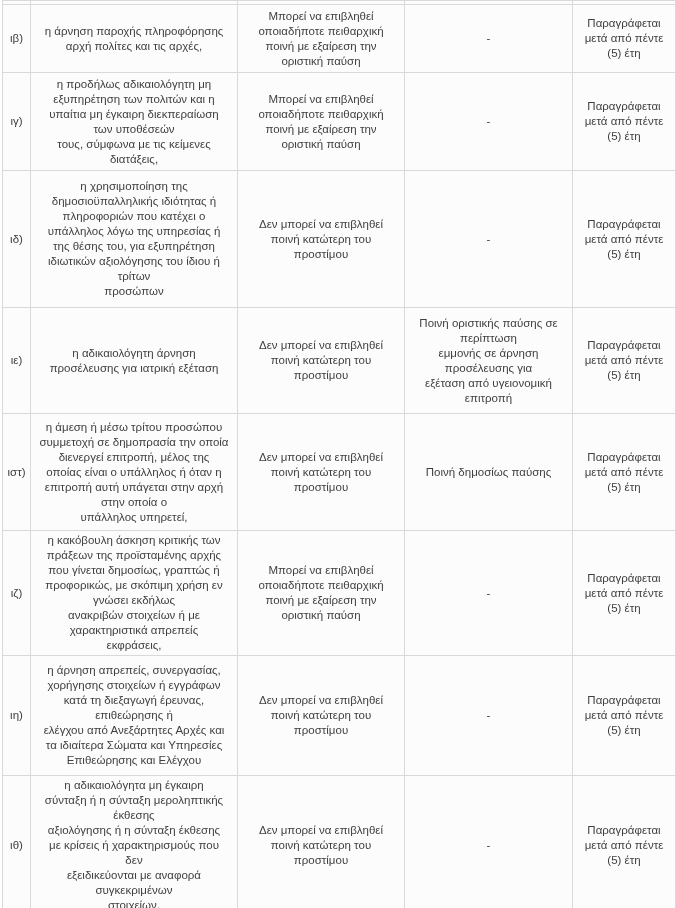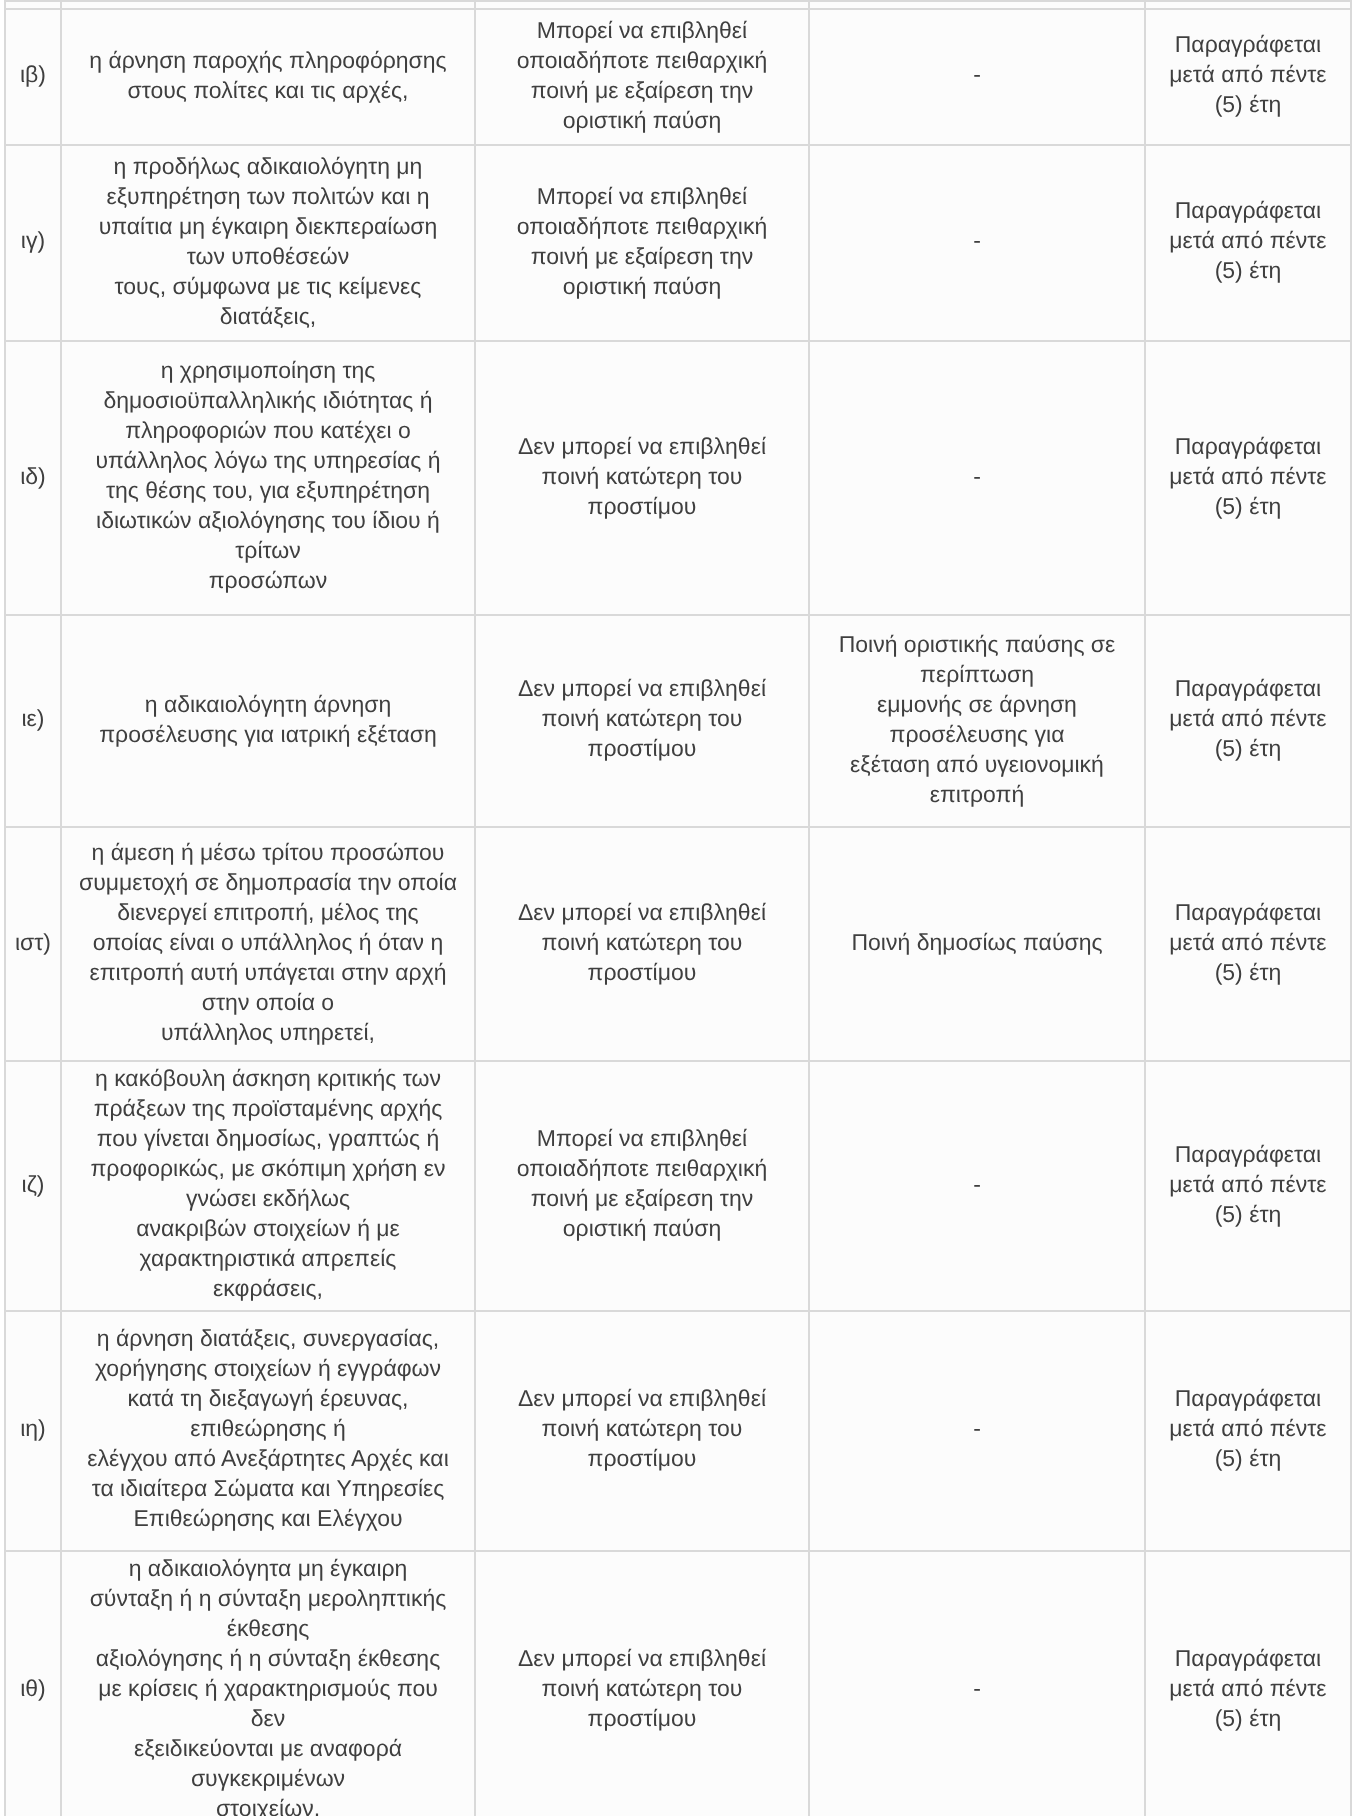--- a/index.html
+++ b/index.html
@@ -62,21 +62,21 @@
         <td></td>
         <td></td>
         <td></td>
         <td></td>
         <td></td>
       </tr>
 
       <tr style="height:68px">
         <td>ιβ)</td>
         <td>η άρνηση παροχής πληροφόρησης
-στους πολίτες και τις αρχές,</td>
+αρχή πολίτες και τις αρχές,</td>
         <td>Μπορεί να επιβληθεί
 οποιαδήποτε πειθαρχική
 ποινή με εξαίρεση την
 οριστική παύση</td>
         <td>-</td>
         <td>Παραγράφεται
 μετά από πέντε
 (5) έτη</td>
       </tr>
 
@@ -168,21 +168,21 @@
 ποινή με εξαίρεση την
 οριστική παύση</td>
         <td>-</td>
         <td>Παραγράφεται
 μετά από πέντε
 (5) έτη</td>
       </tr>
 
       <tr style="height:120px">
         <td>ιη)</td>
-        <td>η άρνηση διατάξεις, συνεργασίας,
+        <td>η άρνηση απρεπείς, συνεργασίας,
 χορήγησης στοιχείων ή εγγράφων
 κατά τη διεξαγωγή έρευνας,
 επιθεώρησης ή
 ελέγχου από Ανεξάρτητες Αρχές και
 τα ιδιαίτερα Σώματα και Υπηρεσίες
 Επιθεώρησης και Ελέγχου</td>
         <td>Δεν μπορεί να επιβληθεί
 ποινή κατώτερη του
 προστίμου</td>
         <td>-</td>

